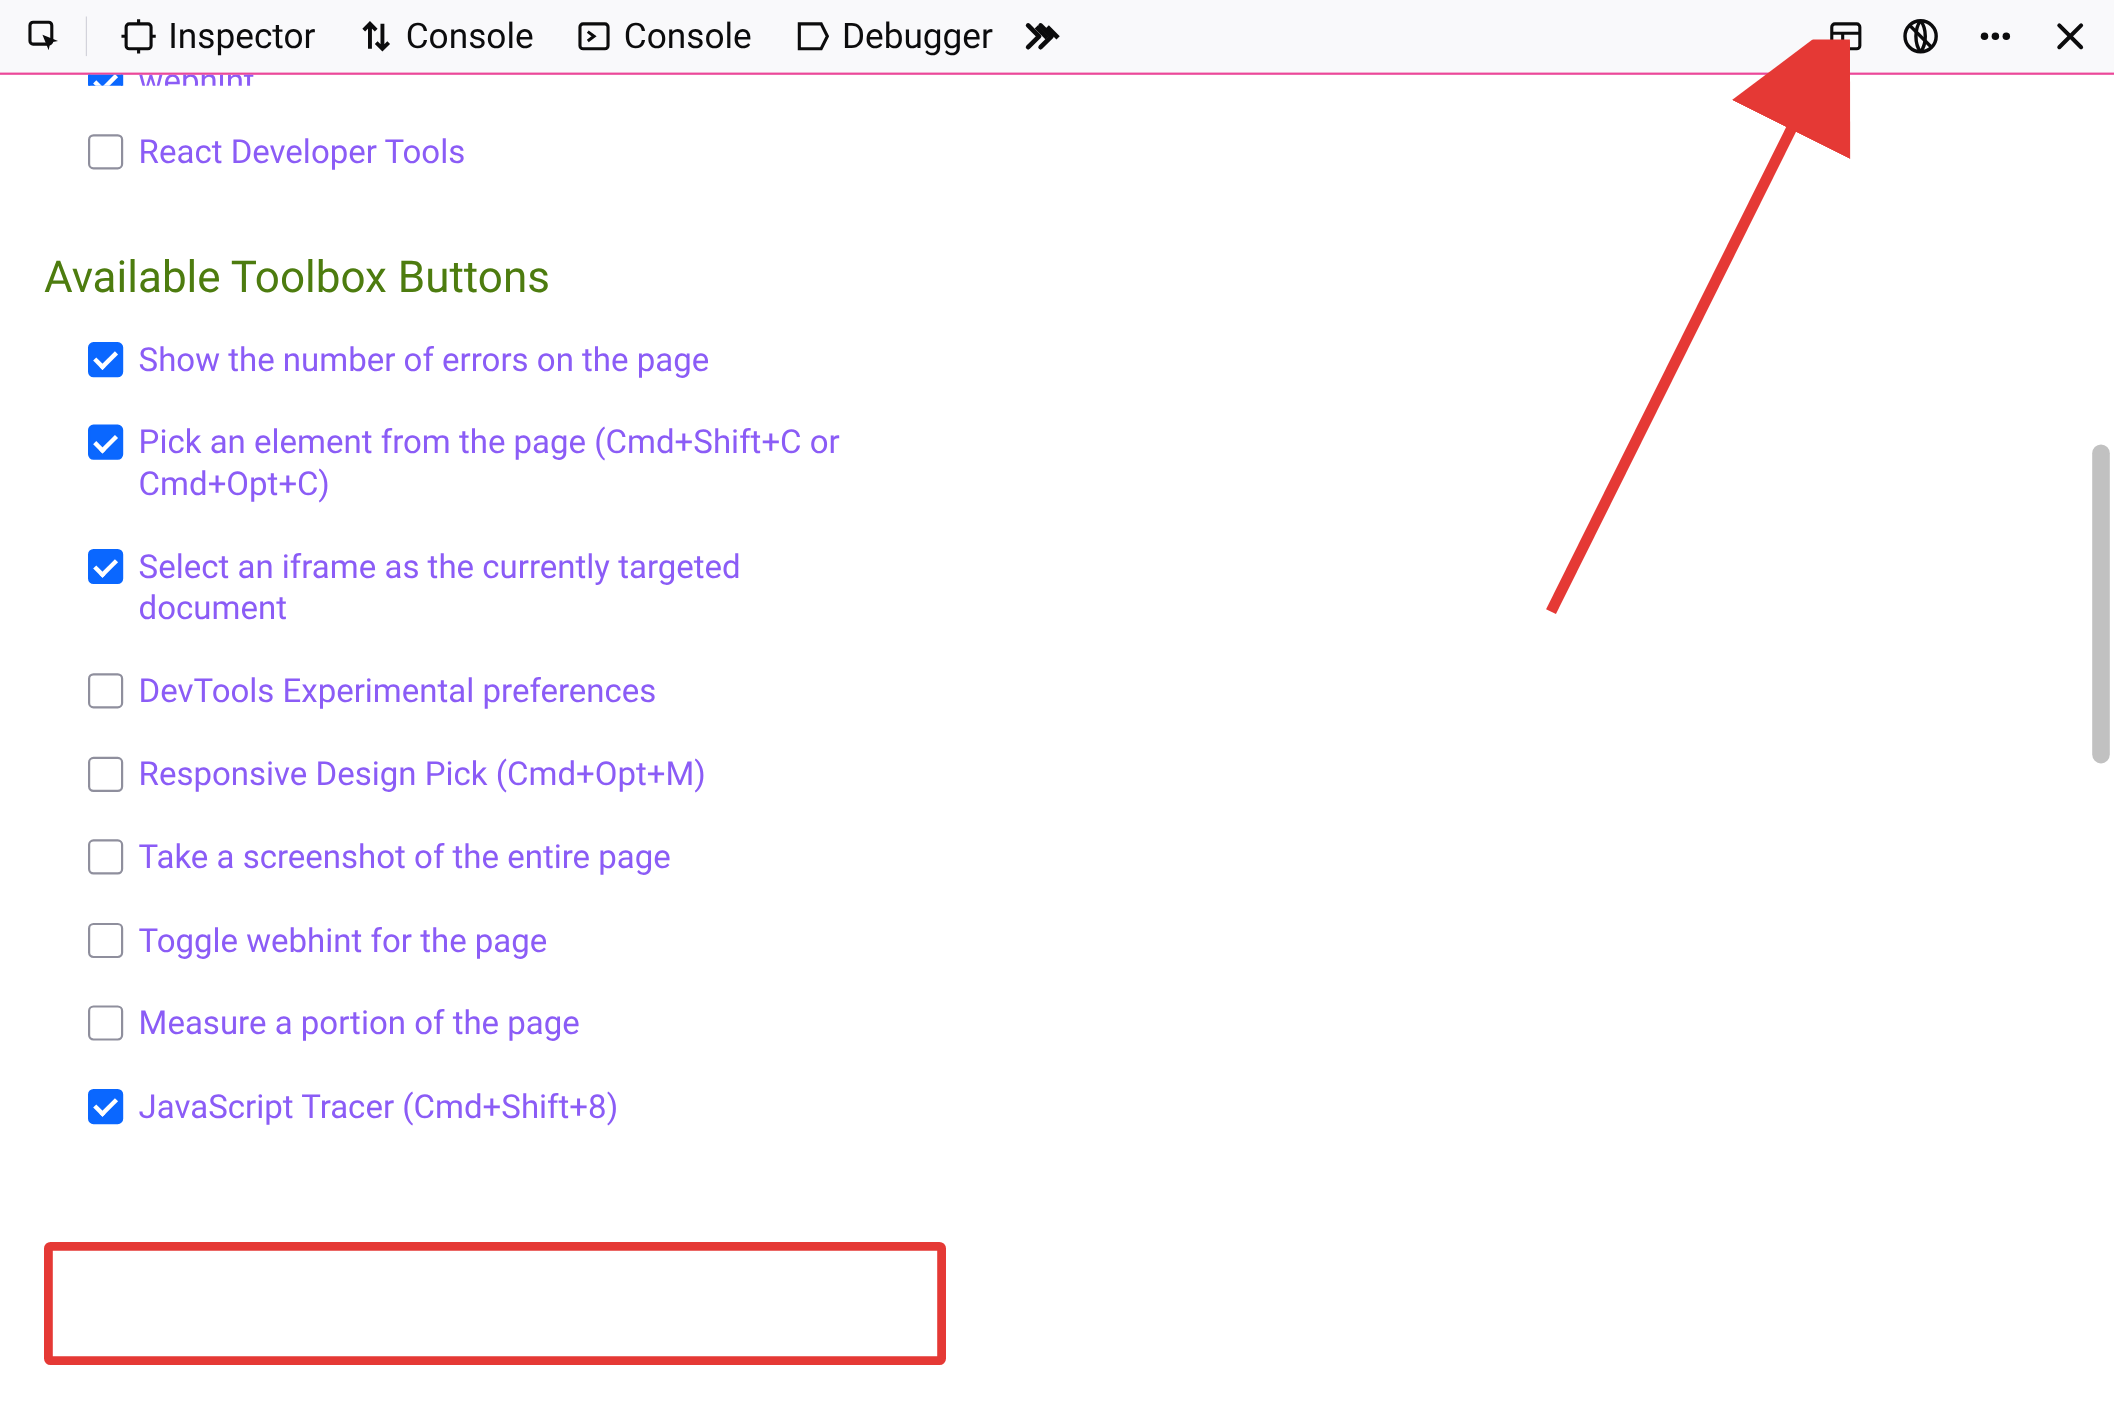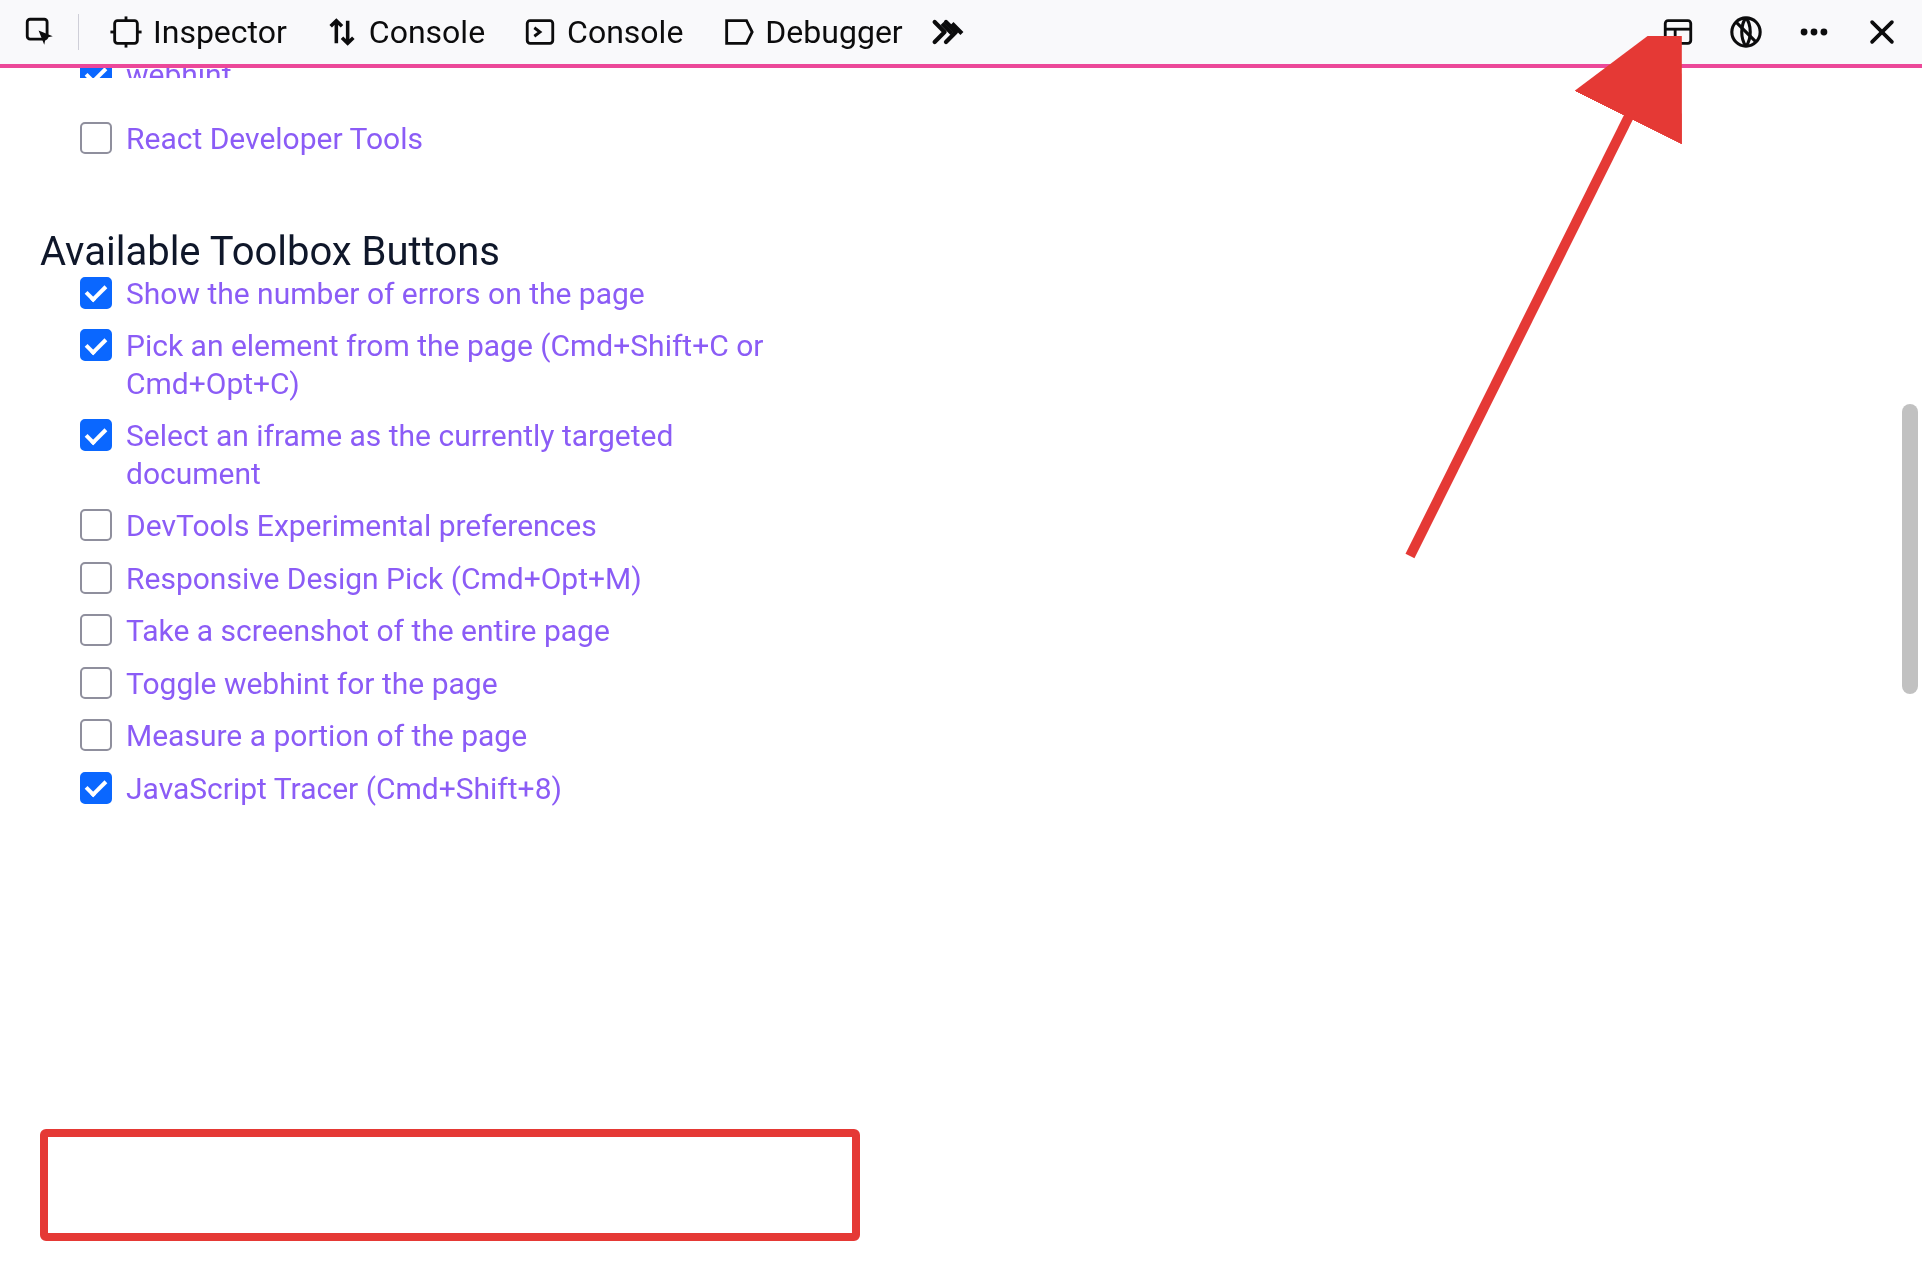--- a/index.html
+++ b/index.html
@@ -14,21 +14,21 @@
       width: 1922px;
       height: 1278px;
       overflow: hidden;
       position: relative;
     }
     .toolbar {
       display: flex;
       align-items: center;
       height: 68px;
       background: #f9f9fb;
-      border-bottom: 4px solid #ec4899;
+      border-bottom: 2px solid #ec4899;
       padding: 0 20px;
       gap: 8px;
     }
     .toolbar-left {
       display: flex;
       align-items: center;
       gap: 14px;
       flex: 1;
     }
     .toolbar-right {
@@ -74,28 +74,29 @@
       height: calc(100% - 68px);
       position: relative;
     }
     .top-items {
       margin-top: -12px;
       padding-left: 40px;
     }
     .section-heading {
       font-size: 40px;
       font-weight: 400;
-      color: #0f172a;
+      color: #4d7c0f;
       margin-top: 70px;
+      margin-bottom: 34px;
     }
     .option-list {
       padding-left: 40px;
       display: flex;
       flex-direction: column;
-      gap: 15px;
+      gap: 38px;
       max-width: 740px;
     }
     .option-row {
       display: flex;
       align-items: flex-start;
       gap: 14px;
     }
     .checkbox {
       width: 32px;
       height: 32px;

